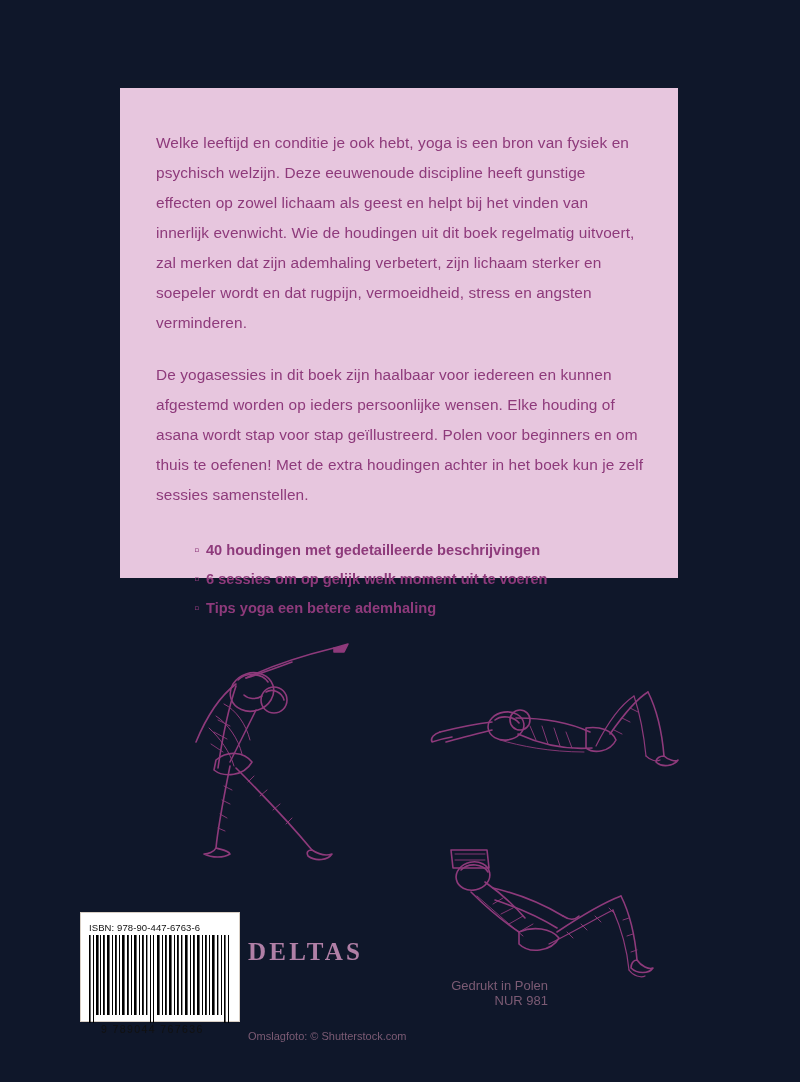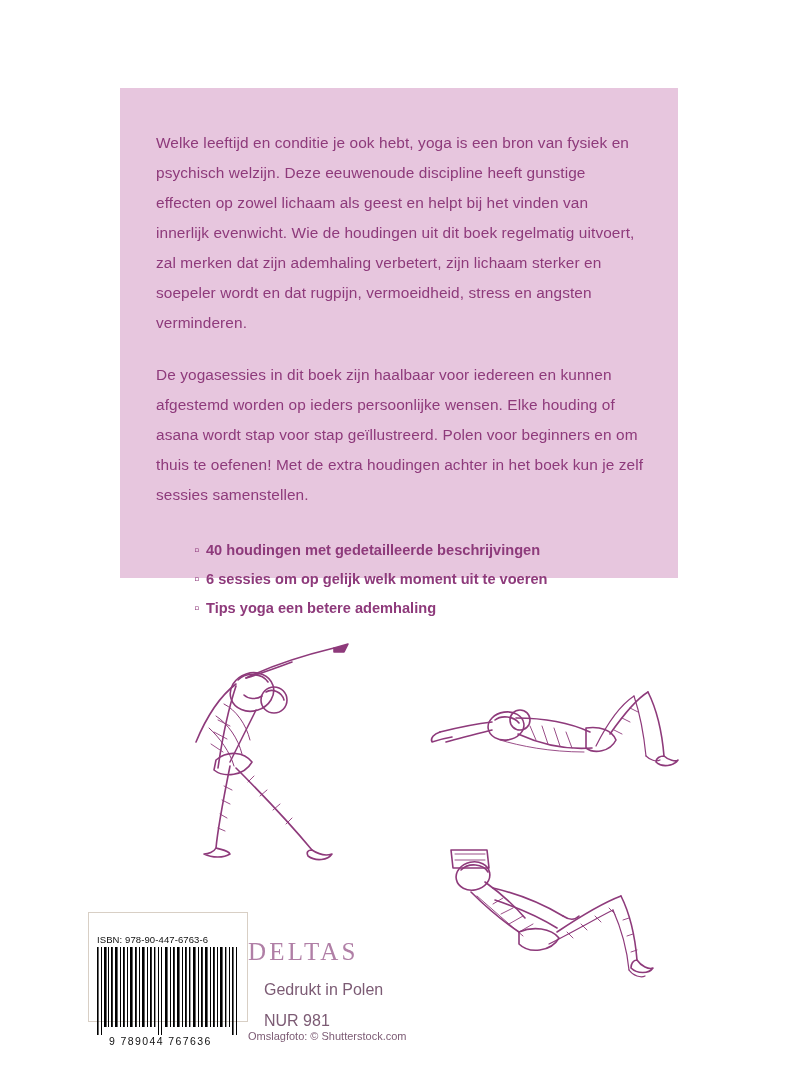--- a/index.html
+++ b/index.html
@@ -13,21 +13,21 @@
     font-family: "Liberation Sans", sans-serif;
     overflow: hidden;
     position: relative;
   }
 
   .back-cover {
     position: absolute;
     left: 0; top: 0;
     width: 800px;
     height: 1082px;
-    background: #ffffff;
+    background: #0f172a;
   }
 
   
   .text-panel {
     position: absolute;
     left: 120px;
     top: 88px;
     width: 558px;
     height: 490px;
     background: #e7c6de;
@@ -69,27 +69,27 @@
   .illus {
     position: absolute;
   }
   .illus-triangle { left: 96px;  top: 600px; width: 260px; height: 270px; }
   .illus-bridge   { left: 400px; top: 660px; width: 280px; height: 130px; }
   .illus-situp    { left: 415px; top: 820px; width: 260px; height: 200px; }
 
   
   .barcode-box {
     position: absolute;
-    left: 88px;
+    left: 80px;
     top: 912px;
     width: 160px;
     height: 110px;
     background: #ffffff;
     border: 1px solid #d8cfc5;
-    padding: 20px 6px 2px 6px;
+    padding: 8px 6px 2px 6px;
     box-sizing: border-box;
   }
   .isbn-label {
     font-size: 9.5px;
     color: #111;
     font-family: "Liberation Sans", sans-serif;
     margin: 1px 0 2px 2px;
     letter-spacing: 0.1px;
   }
   .bars {
@@ -110,28 +110,29 @@
     position: absolute;
     left: 248px;
     top: 938px;
     width: 300px;
   }
   .publisher-name {
     color: #b07fa6;
     font-size: 25px;
     letter-spacing: 3.2px;
     font-family: "Liberation Serif", serif;
-    font-weight: normal;
+    font-weight: bold;
     margin: 0 0 12px 0;
   }
   .publisher-line {
     color: #7c5b74;
-    font-size: 16px;
+    font-size: 13px;
     line-height: 15px;
-    margin: 16px;
+    margin: 0;
+    text-align: right;
   }
   .photo-credit {
     position: absolute;
     left: 248px;
     top: 1030px;
     color: #7c5b74;
     font-size: 11px;
   }
 </style>
 </head>

